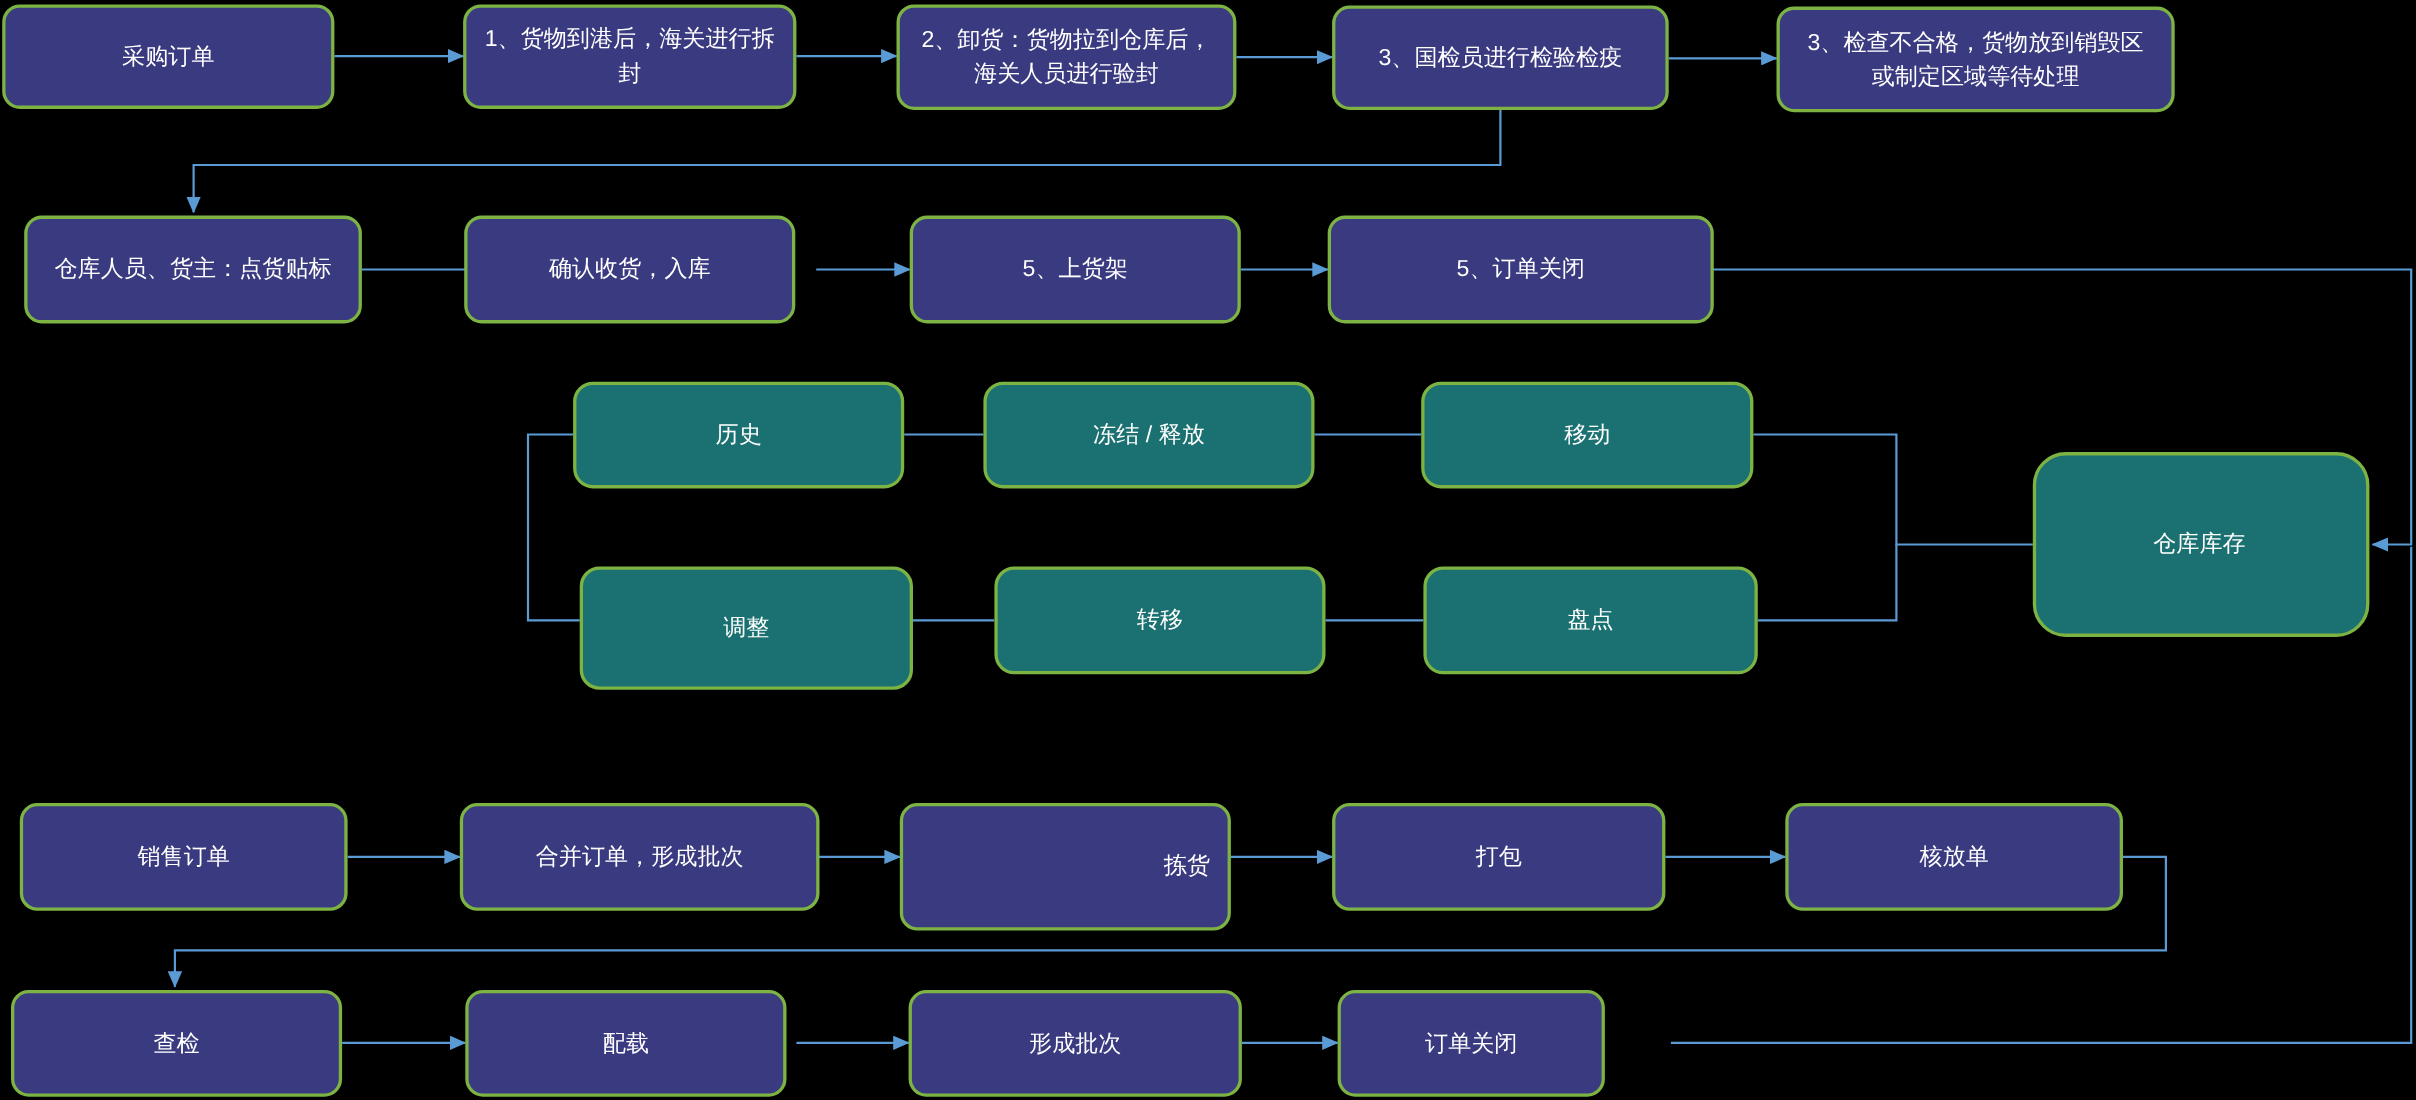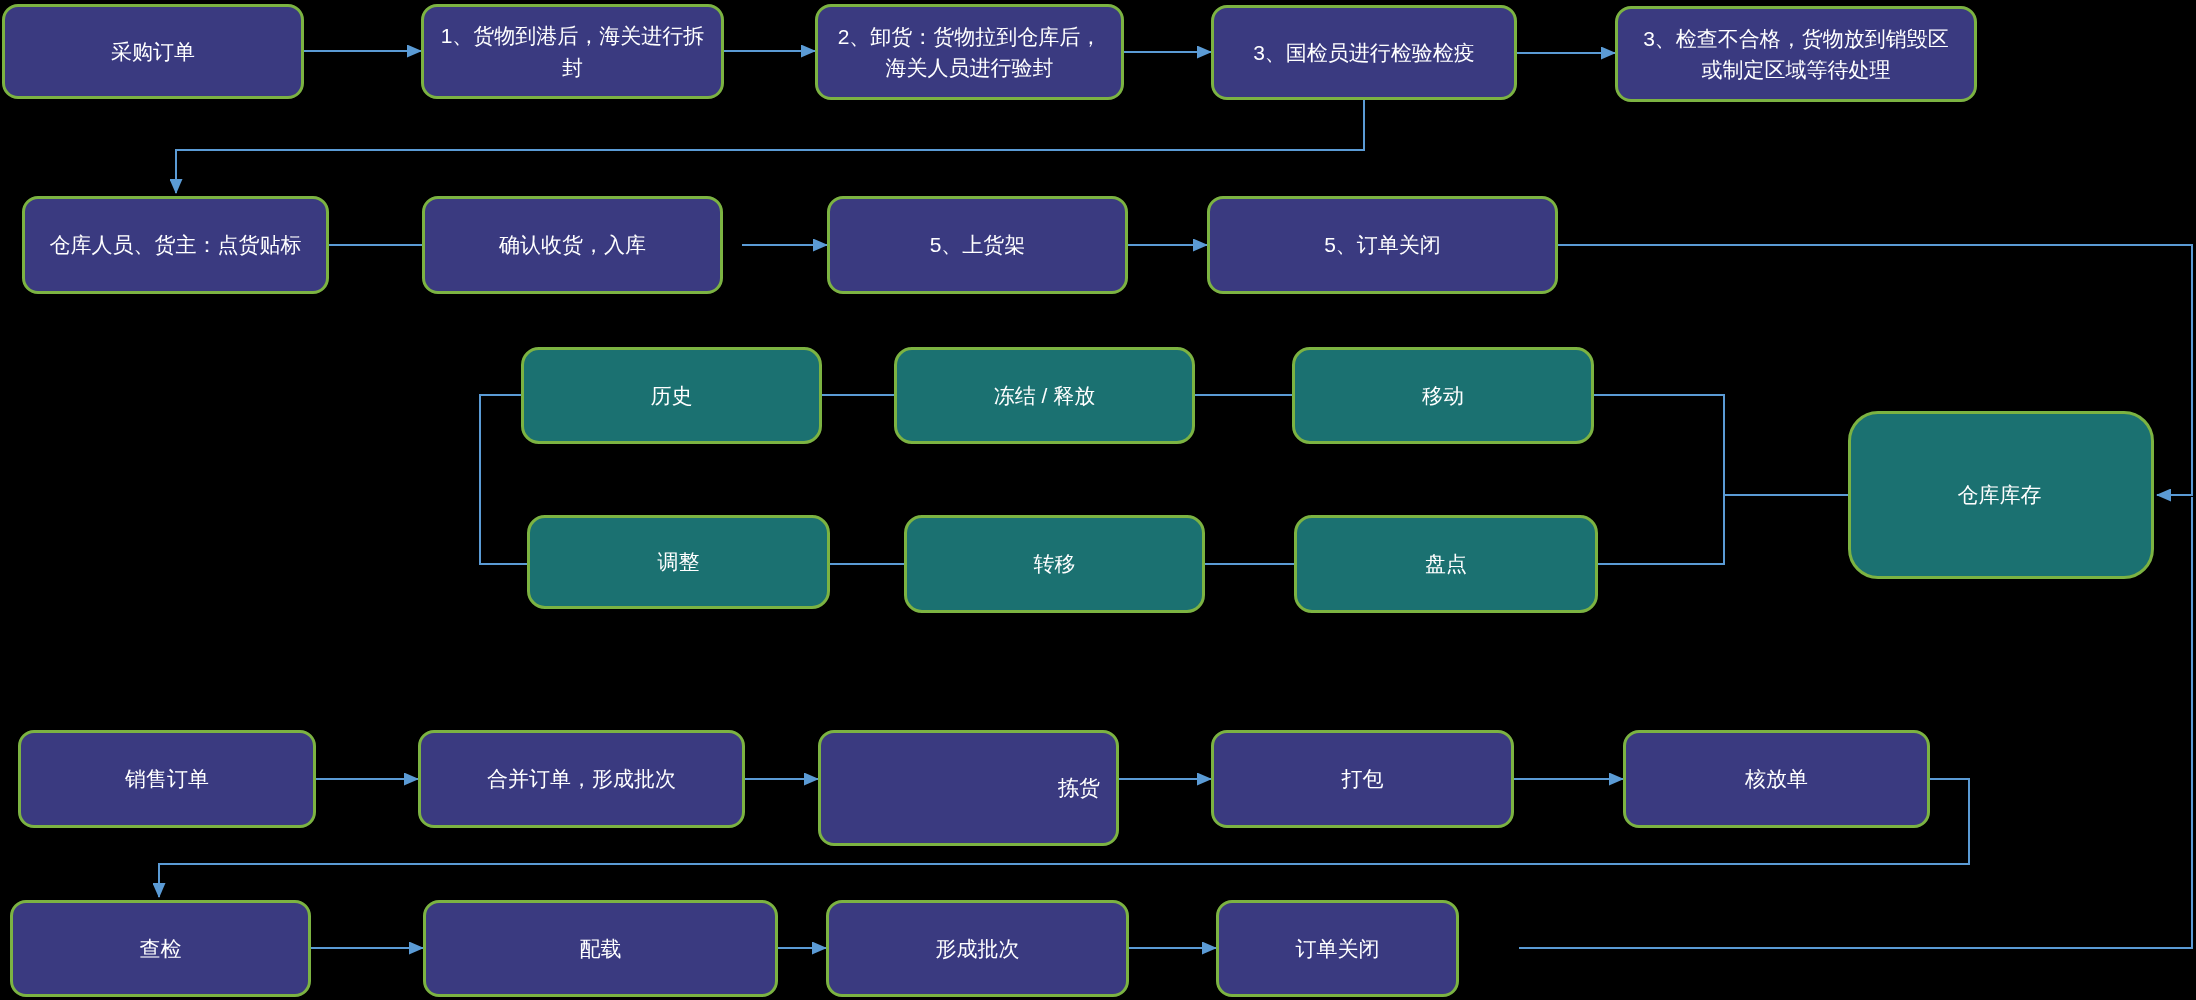--- a/index.html
+++ b/index.html
@@ -106,21 +106,21 @@
       </div>
       <div class="node inventory" style="left: 521px; top: 347px; width: 301px; height: 97px; border-radius: 18px;">
         <span class="node-label">历史</span>
       </div>
       <div class="node inventory" style="left: 894px; top: 347px; width: 301px; height: 97px; border-radius: 18px;">
         <span class="node-label">冻结 / 释放</span>
       </div>
       <div class="node inventory" style="left: 1292px; top: 347px; width: 302px; height: 97px; border-radius: 18px;">
         <span class="node-label">移动</span>
       </div>
-      <div class="node inventory" style="left: 527px; top: 515px; width: 303px; height: 94px; border-radius: 18px;">
+      <div class="node inventory" style="left: 527px; top: 515px; width: 303px; height: 112px; border-radius: 18px;">
         <span class="node-label">调整</span>
       </div>
       <div class="node inventory" style="left: 904px; top: 515px; width: 301px; height: 98px; border-radius: 18px;">
         <span class="node-label">转移</span>
       </div>
       <div class="node inventory" style="left: 1294px; top: 515px; width: 304px; height: 98px; border-radius: 18px;">
         <span class="node-label">盘点</span>
       </div>
       <div class="node inventory" style="left: 1848px; top: 411px; width: 306px; height: 168px; border-radius: 30px; padding-left: 13px;">
         <span class="node-label">仓库库存</span>
@@ -136,21 +136,21 @@
       </div>
       <div class="node process" style="left: 1211px; top: 730px; width: 303px; height: 98px; border-radius: 16px;">
         <span class="node-label">打包</span>
       </div>
       <div class="node process" style="left: 1623px; top: 730px; width: 307px; height: 98px; border-radius: 16px;">
         <span class="node-label">核放单</span>
       </div>
       <div class="node process" style="left: 10px; top: 900px; width: 301px; height: 97px; border-radius: 16px;">
         <span class="node-label">查检</span>
       </div>
-      <div class="node process" style="left: 423px; top: 900px; width: 355px; height: 97px; border-radius: 16px;">
+      <div class="node process" style="left: 423px; top: 900px; width: 292px; height: 97px; border-radius: 16px;">
         <span class="node-label">配载</span>
       </div>
       <div class="node process" style="left: 826px; top: 900px; width: 303px; height: 97px; border-radius: 16px;">
         <span class="node-label">形成批次</span>
       </div>
       <div class="node process" style="left: 1216px; top: 900px; width: 243px; height: 97px; border-radius: 16px;">
         <span class="node-label">订单关闭</span>
       </div>
     </div>
 </div>

